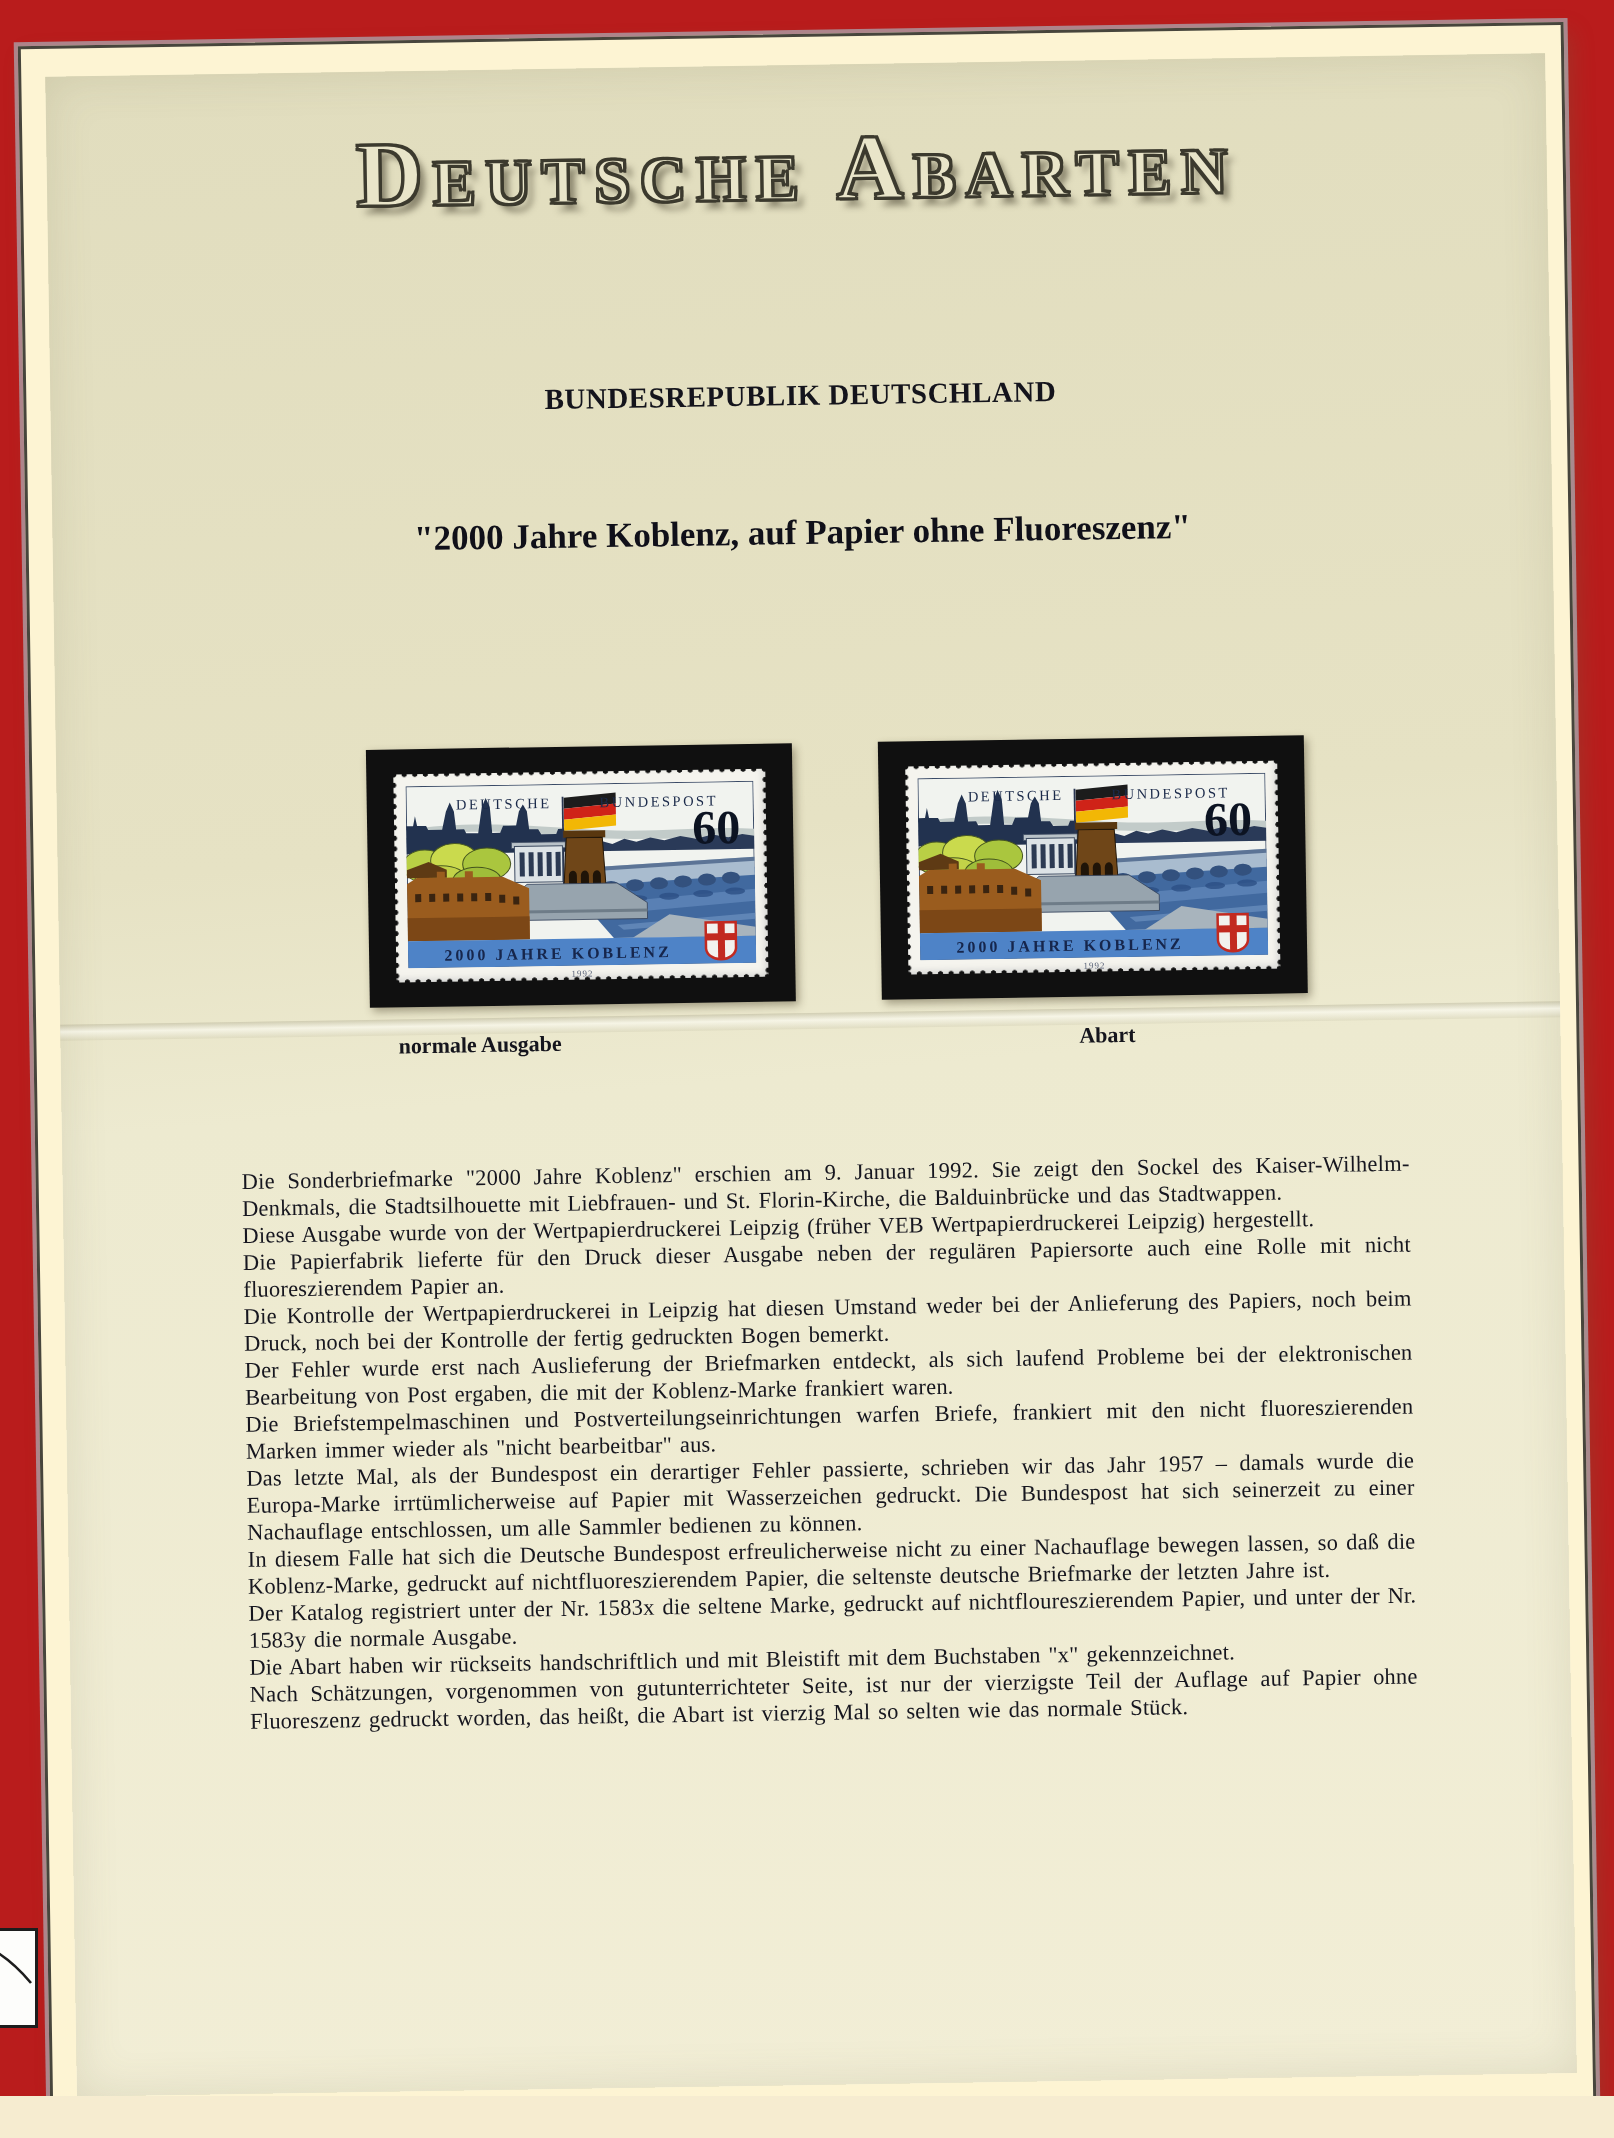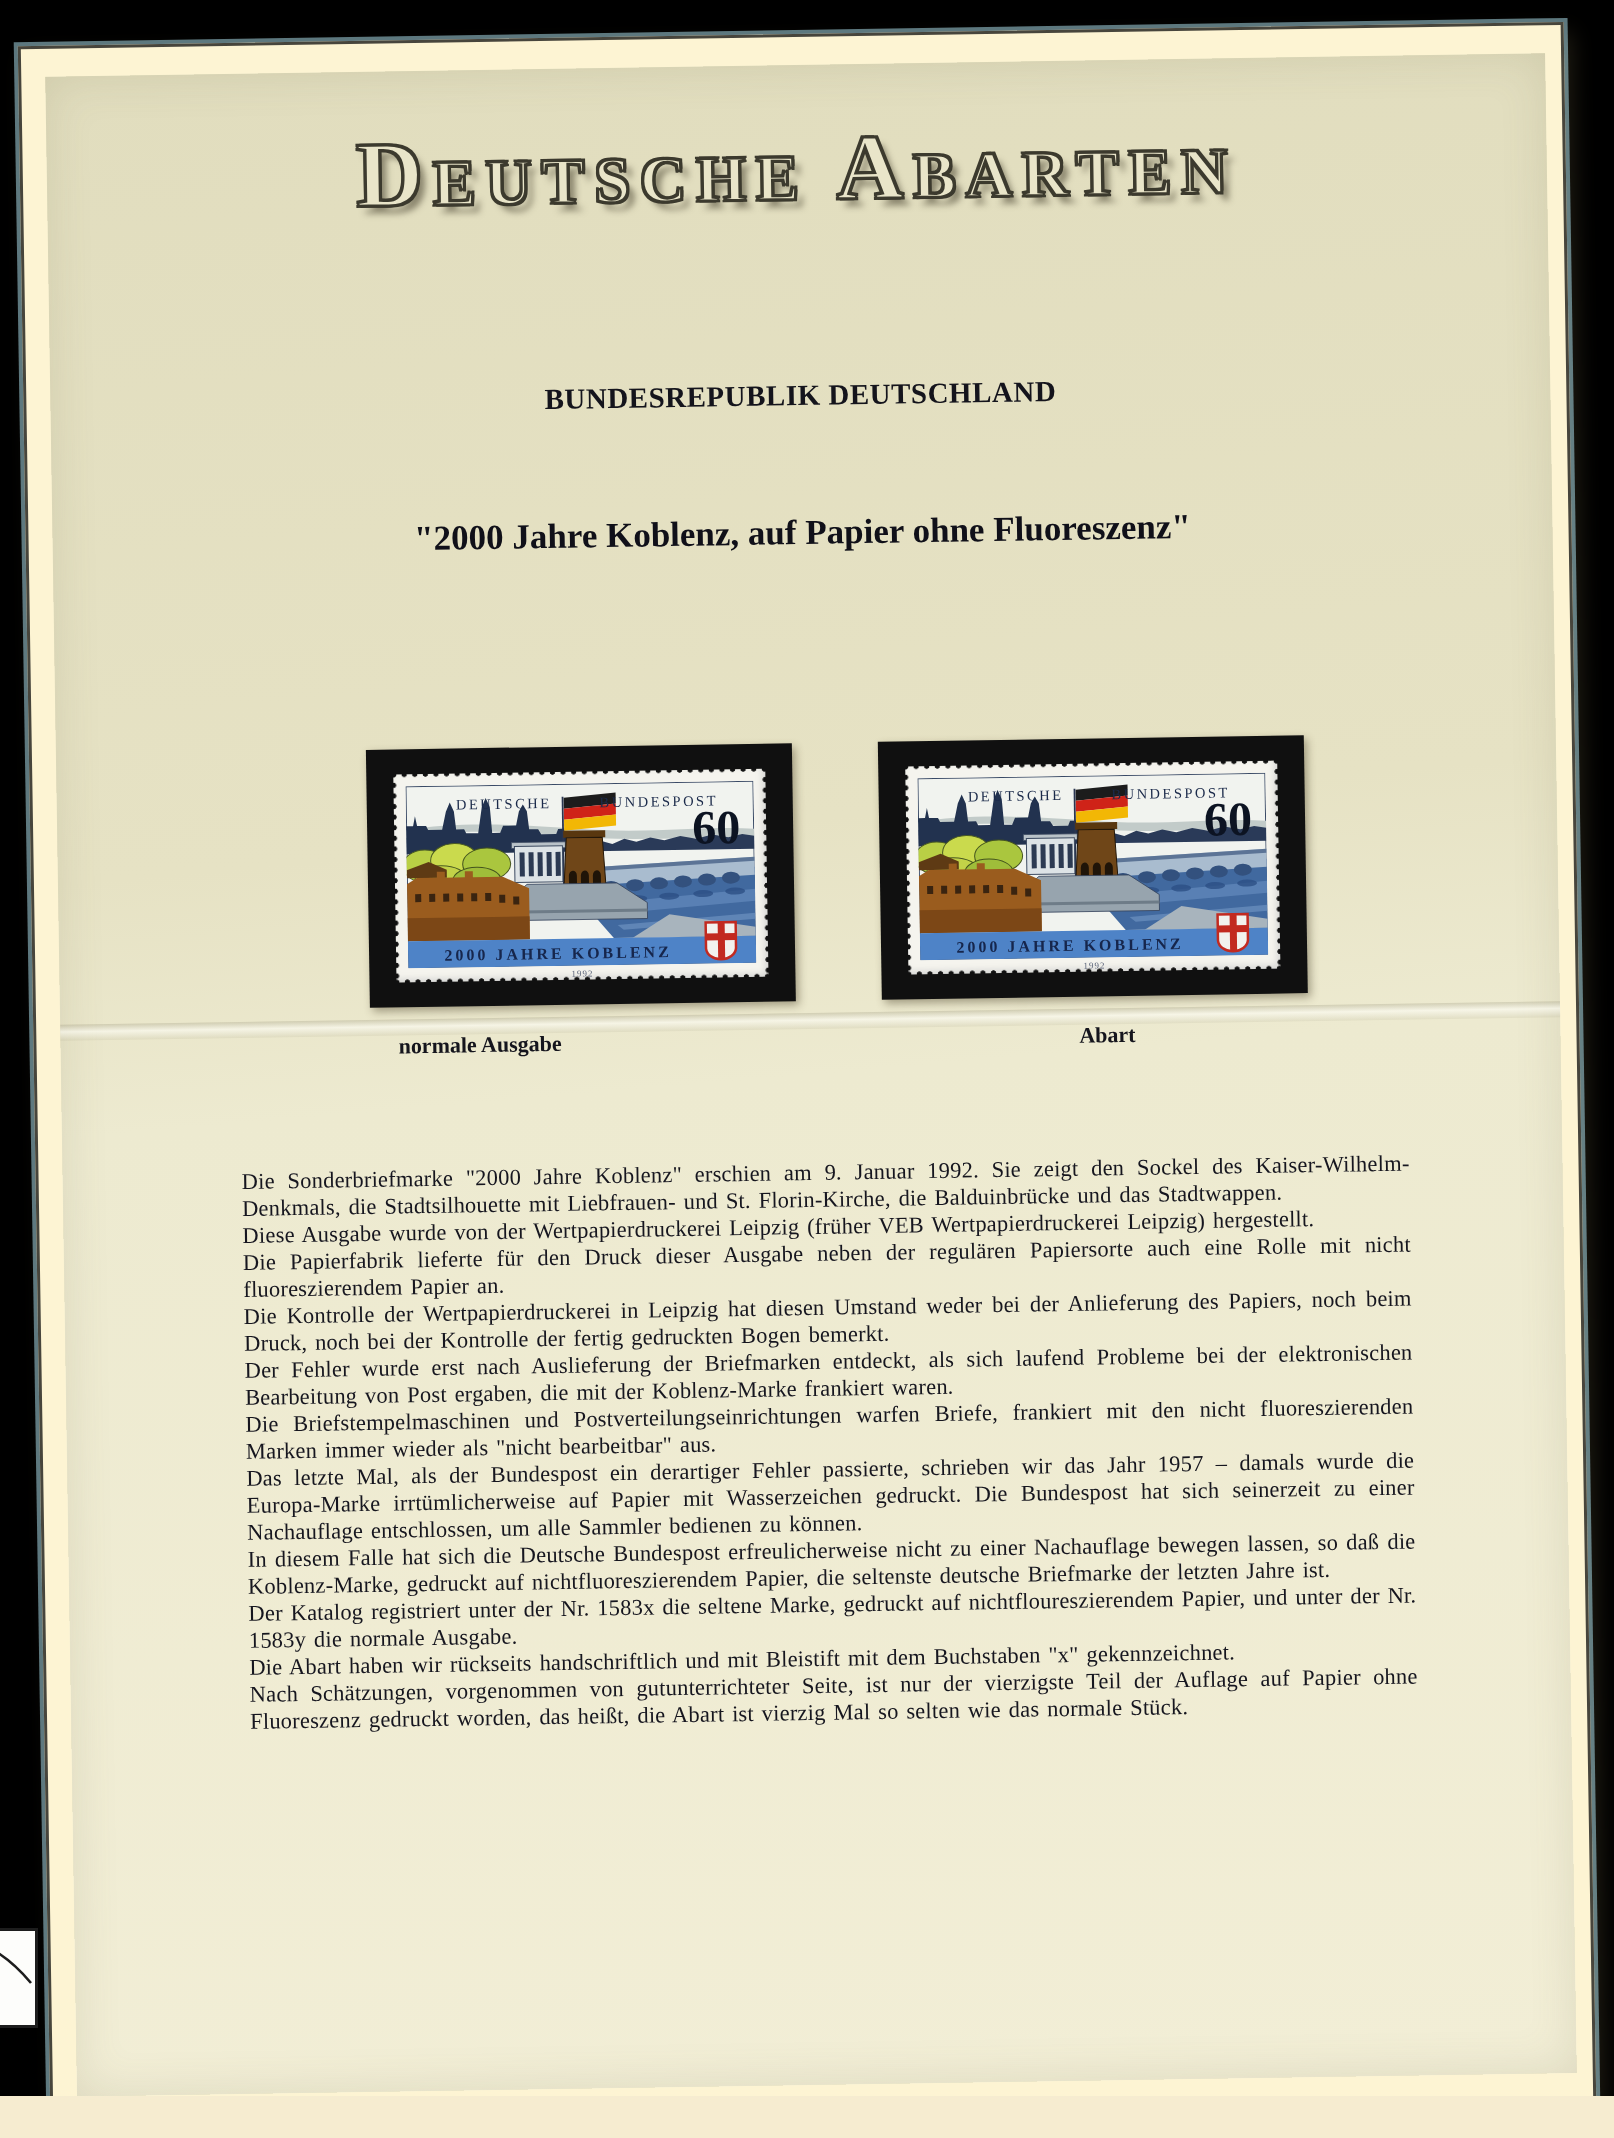--- a/index.html
+++ b/index.html
@@ -1,17 +1,17 @@
 <!DOCTYPE html>
 <html><head>
 <meta charset="utf-8">
 <style>
   html,body{margin:0;padding:0;background:#f6ecd0;}
   #stage{position:relative;width:1614px;height:2096px;overflow:hidden;
-         background:#000000;font-family:"Liberation Serif",serif;}
+         background:#b91c1c;font-family:"Liberation Serif",serif;}
 
   
   .page-frame{position:absolute;left:34px;top:34px;width:1540px;height:2072px;
     background:#fdf4d3;border:3px solid #47453c;
     box-shadow:0 0 0 4px rgba(168,216,230,.55), 8px 10px 22px rgba(115,105,70,.28);
     transform:rotate(-0.9deg);transform-origin:50% 50%;}
   .sheet{position:absolute;left:24px;top:28px;right:16px;bottom:24px;
     background:linear-gradient(176deg,#e1ddbe 0%,#e6e2c4 38%,#edead0 50%,#f2eed6 100%);
     box-shadow:inset 0 0 46px rgba(110,105,70,.16);}
   .crease{position:absolute;left:0;right:0;top:948px;height:16px;

